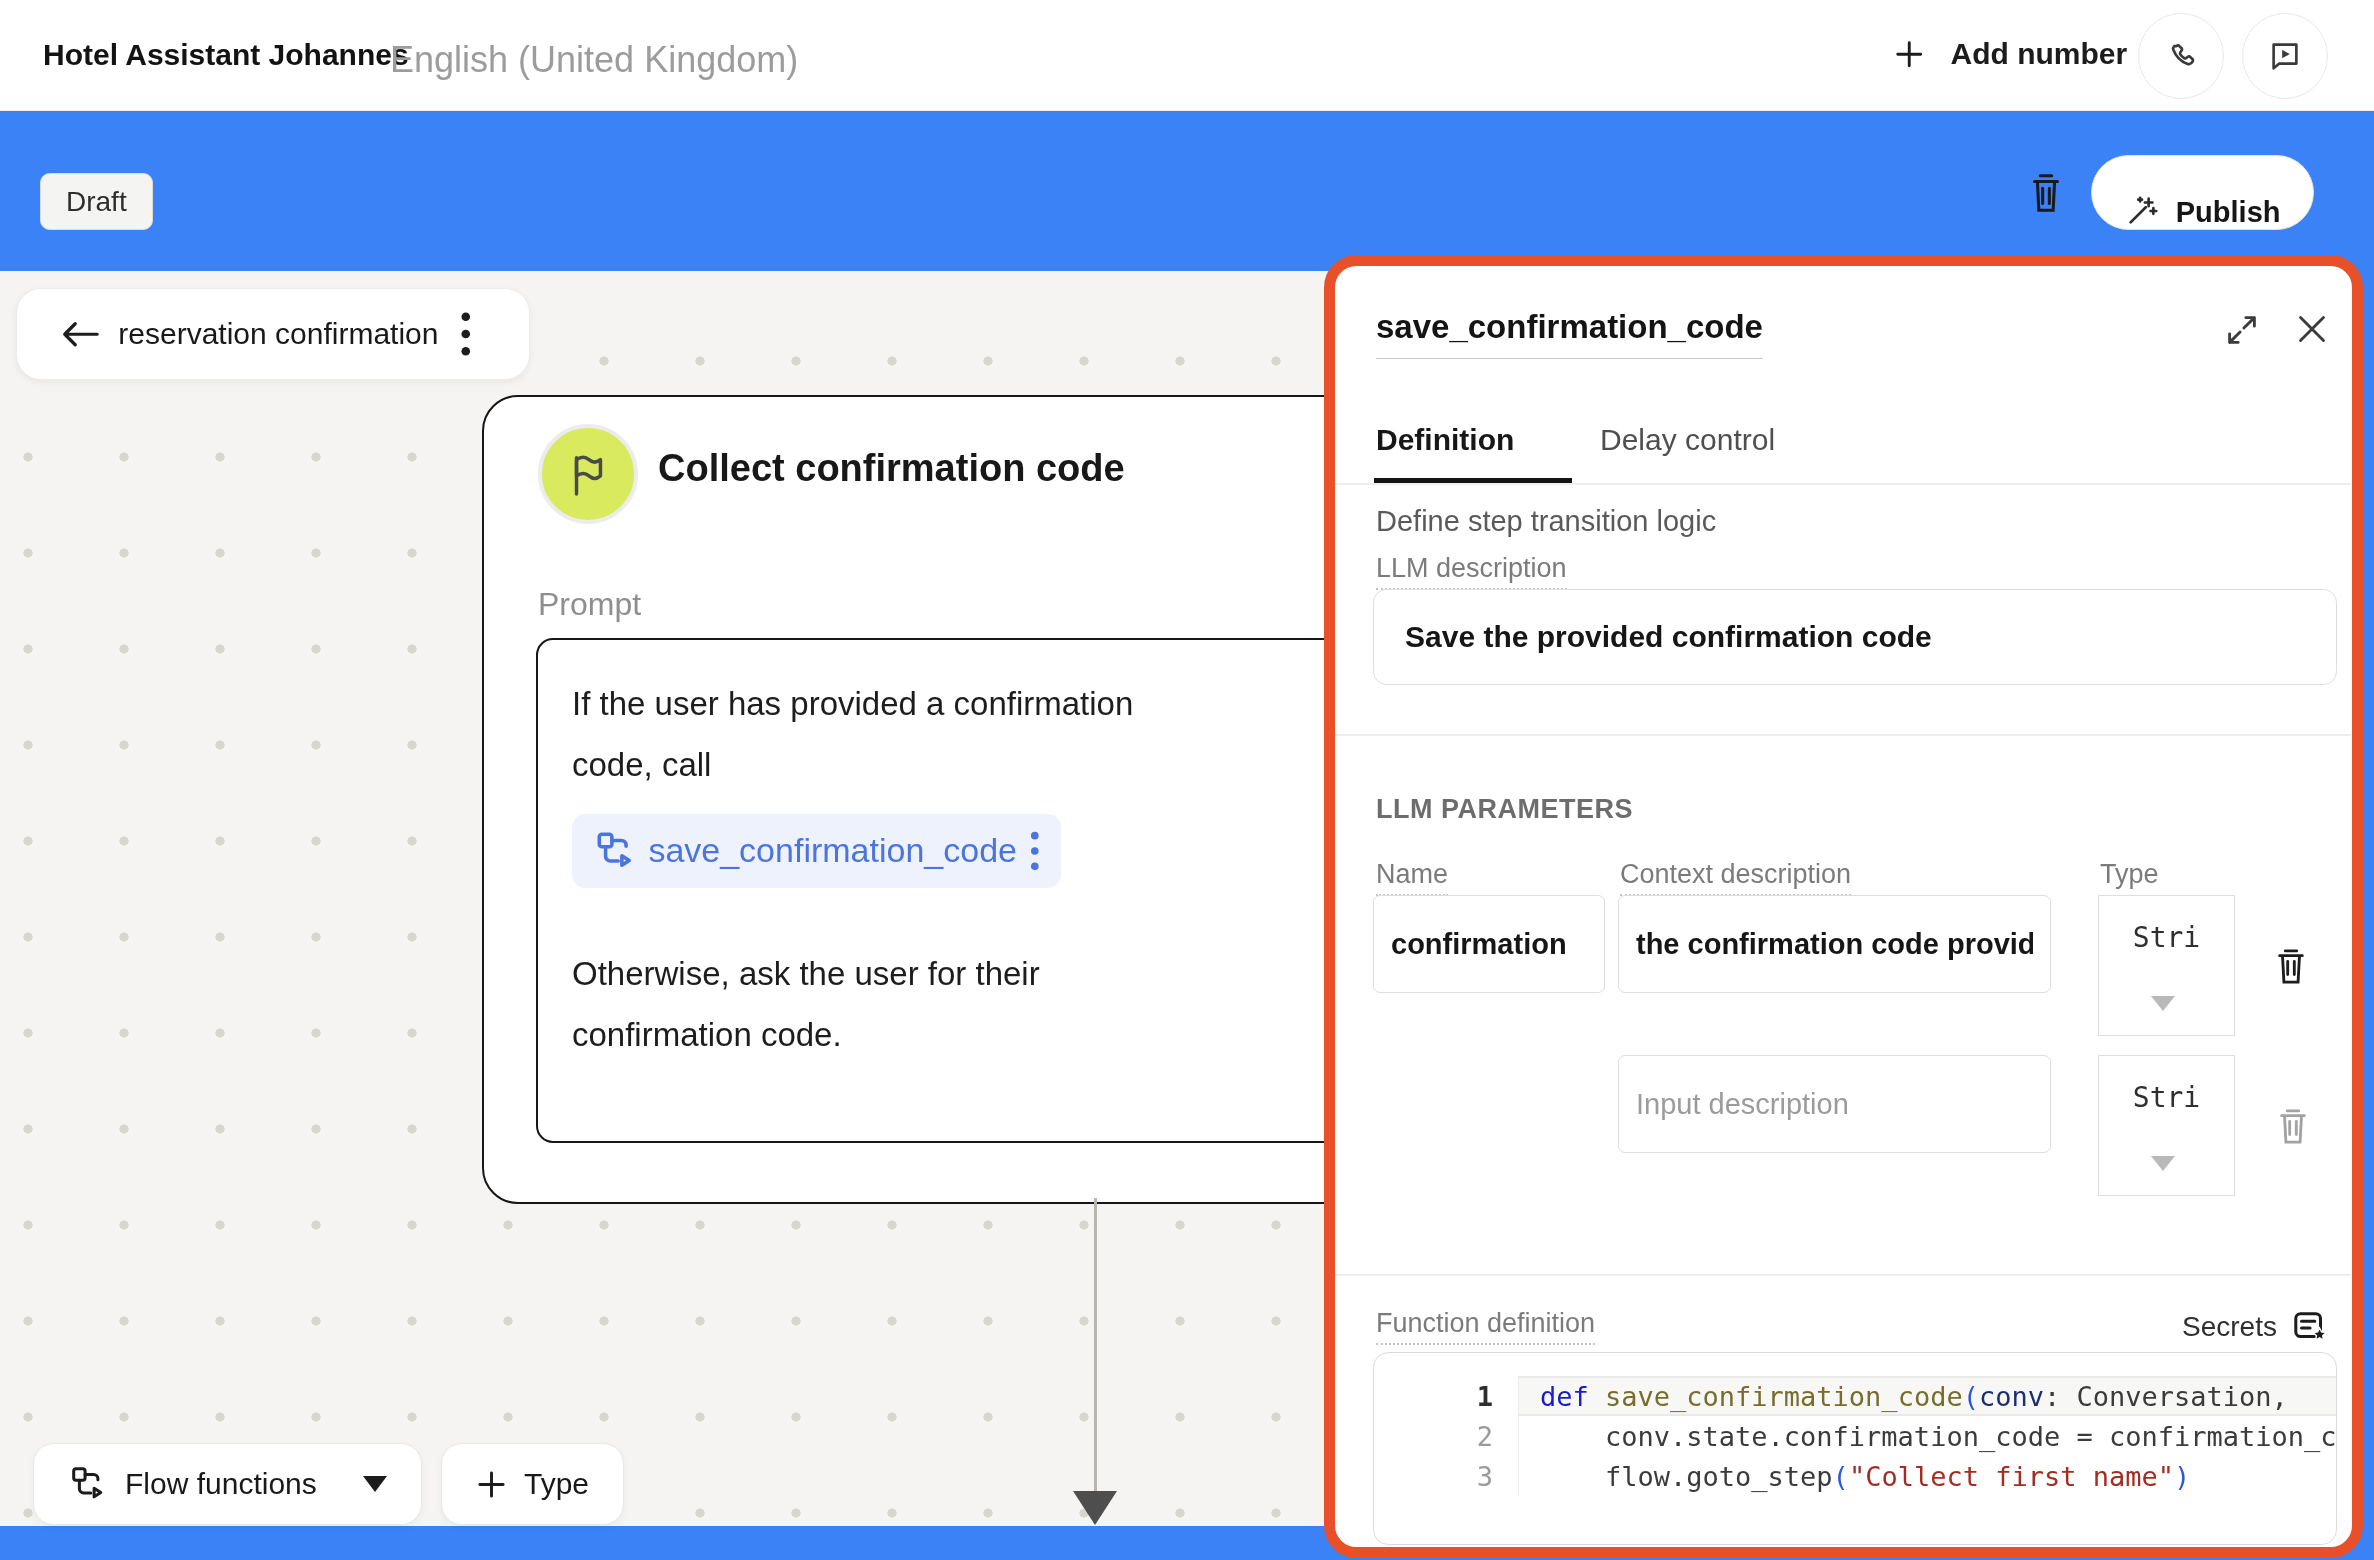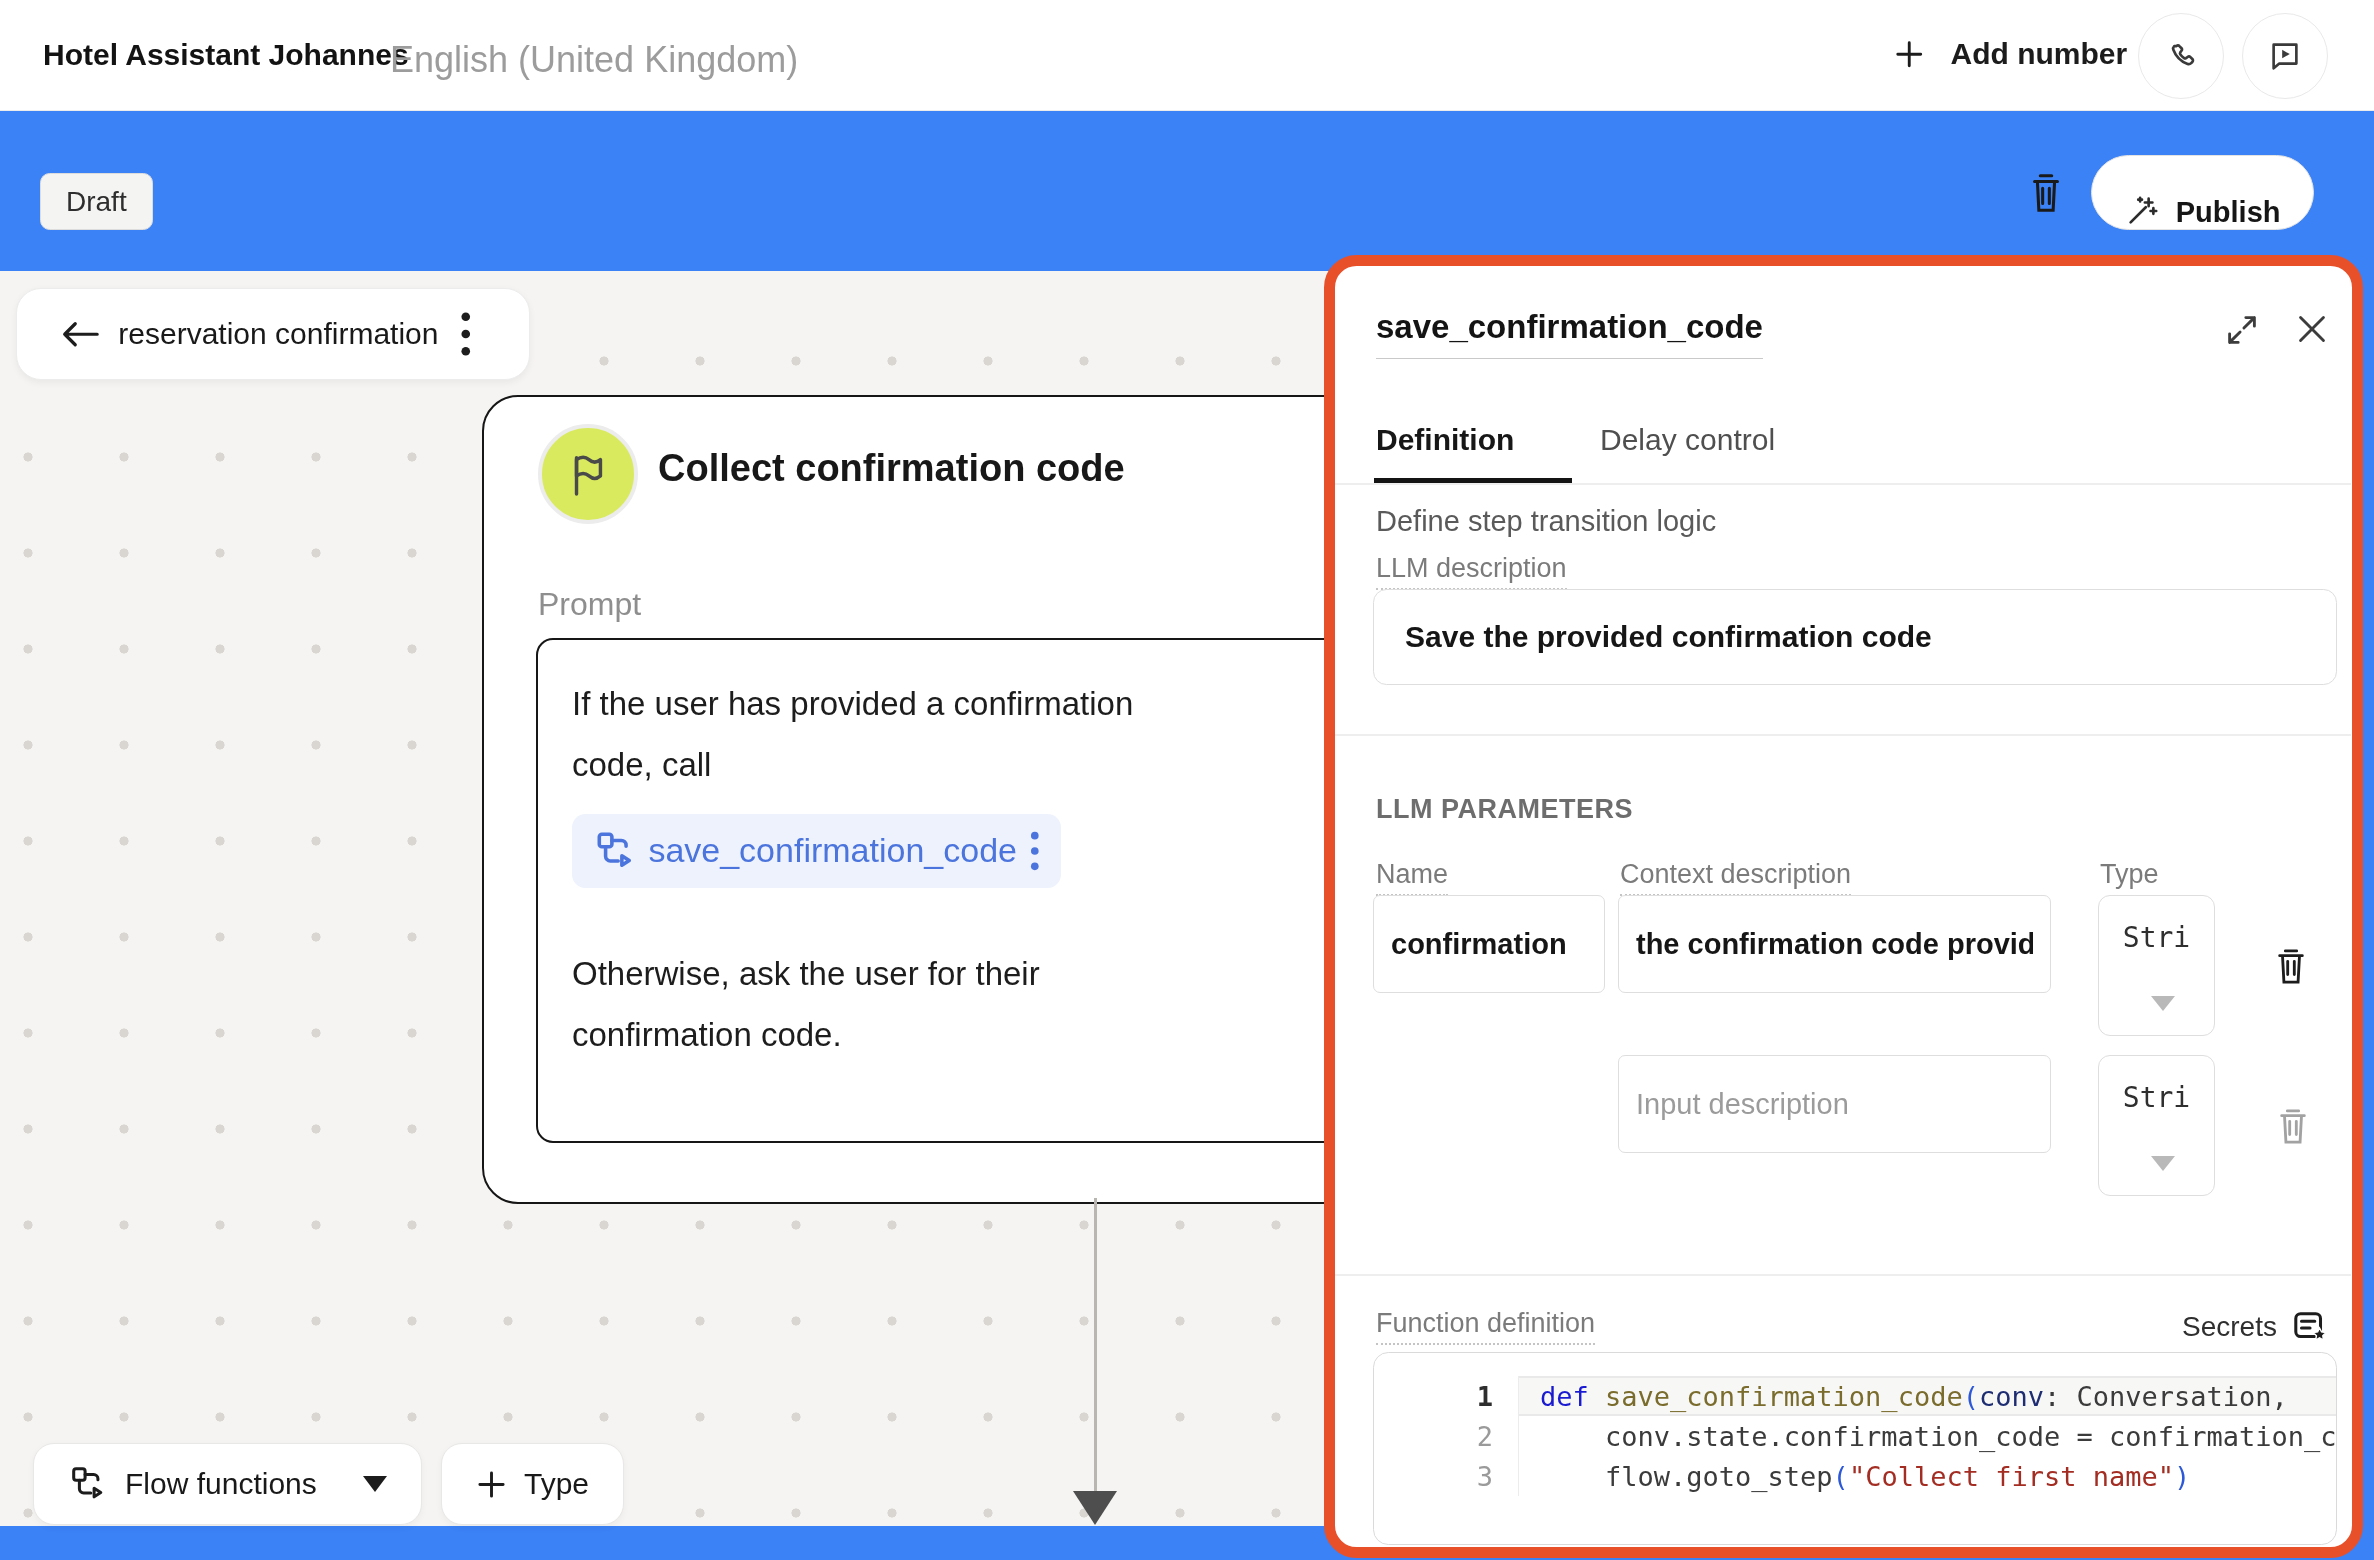--- a/index.html
+++ b/index.html
@@ -88,21 +88,21 @@
 
   #params-label{left:41px;top:528px;font-size:27px;font-weight:700;color:#6d6d6d;letter-spacing:0.5px;}
   #col-name{left:41px;top:593px;} #col-context{left:285px;top:593px;} #col-type{left:765px;top:593px;}
 
   .param-input{border:1.9px solid #dedede;border-radius:7px;box-sizing:border-box;background:#fff;outline:none;
                font-family:"Liberation Sans",sans-serif;font-size:29px;font-weight:600;color:#161616;
                padding:0 17px;white-space:nowrap;overflow:hidden;}
   .param-input::placeholder{color:#9b9b9b;font-weight:400;}
   .r1{top:629px;height:98px;} .r2{top:789px;height:98px;}
   .name-in{left:38px;width:232px;} .ctx-in{left:283px;width:433px;}
-  .type-box{left:763px;width:117px;height:141px;border:1.9px solid #dedede;border-radius:12px;background:#fff;
+  .type-box{left:763px;width:137px;height:141px;border:1.9px solid #dedede;border-radius:0;background:#fff;
             box-sizing:border-box;cursor:pointer;}
   #type1{top:629px;} #type2{top:789px;}
   .type-box .val{margin-top:25px;text-align:center;font-family:"DejaVu Sans Mono",monospace;
                  font-size:28px;color:#2f2f2f;white-space:nowrap;overflow:hidden;}
   .type-box .tri{margin:42px auto 0 52px;width:0;height:0;border-left:12.4px solid transparent;
                  border-right:12.4px solid transparent;border-top:15.3px solid #b9b9b9;}
   .row-trash{width:34px;height:40px;cursor:pointer;}
   #trash-row1{left:939px;top:681px;color:#1c1c1c;}
   #trash-row2{left:941px;top:841px;color:#a2a2a2;}
 

